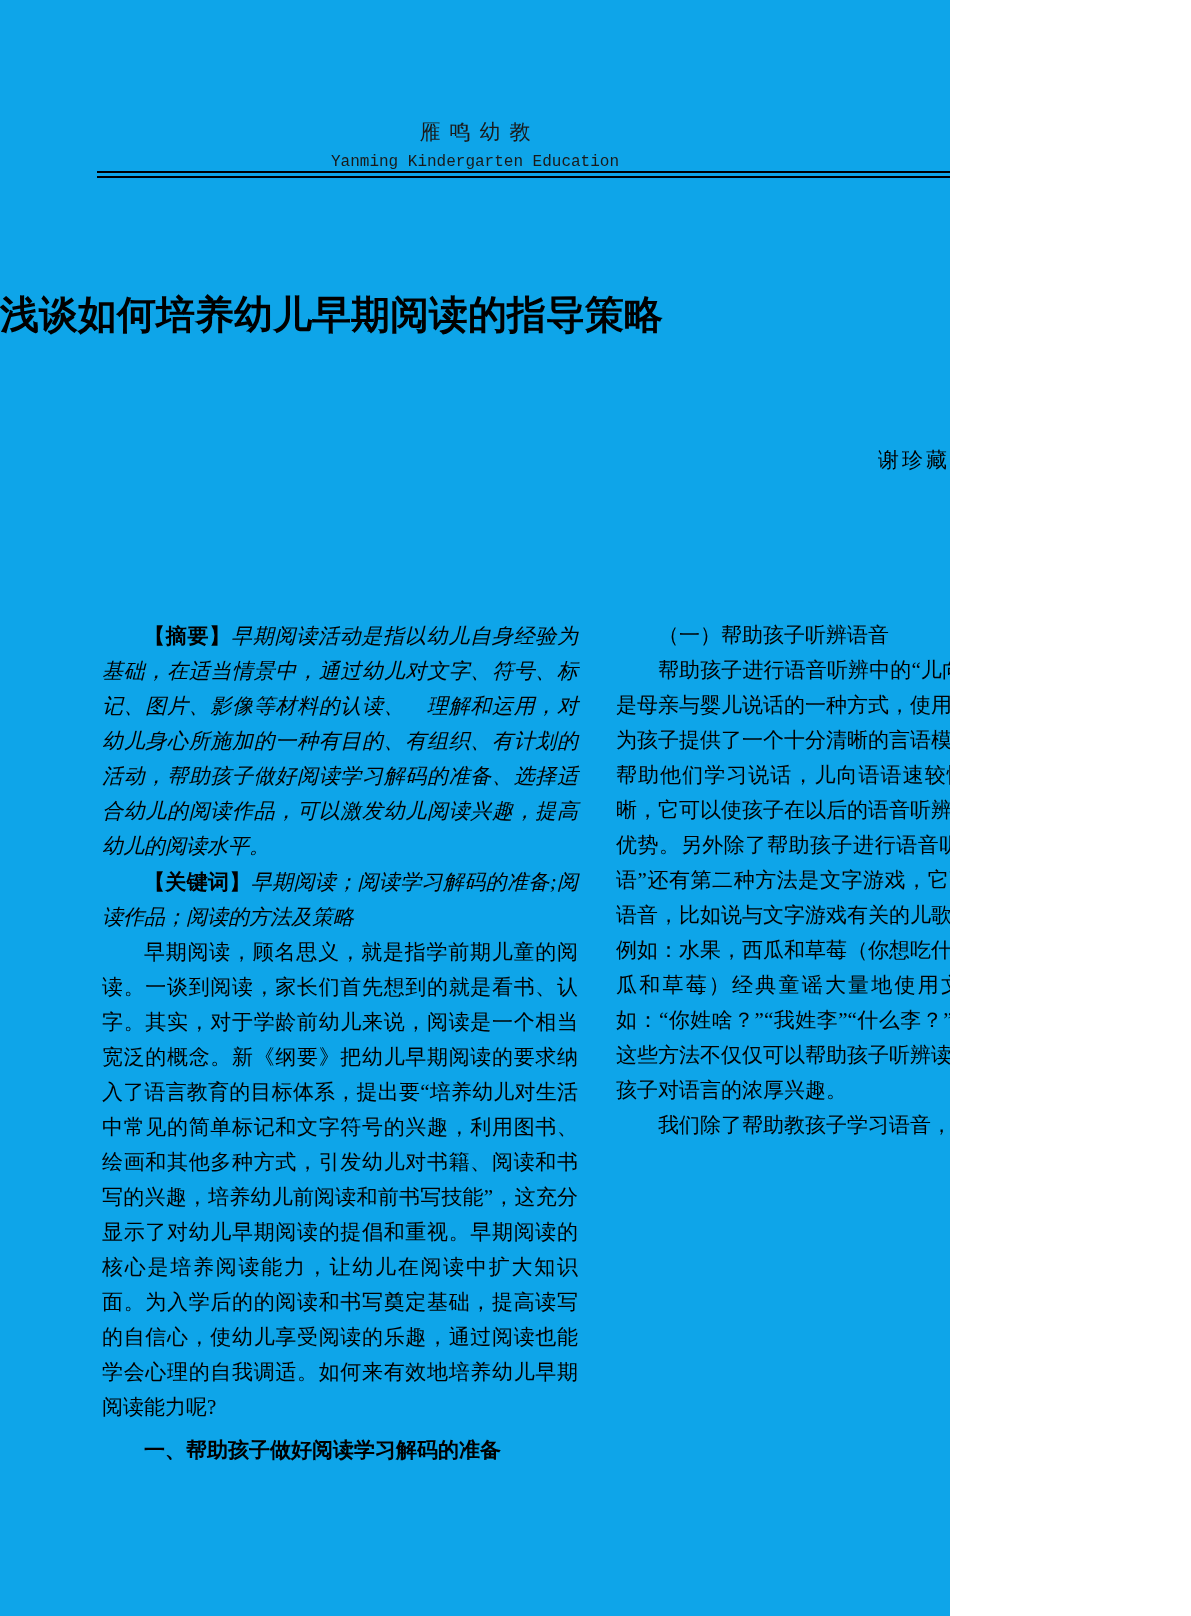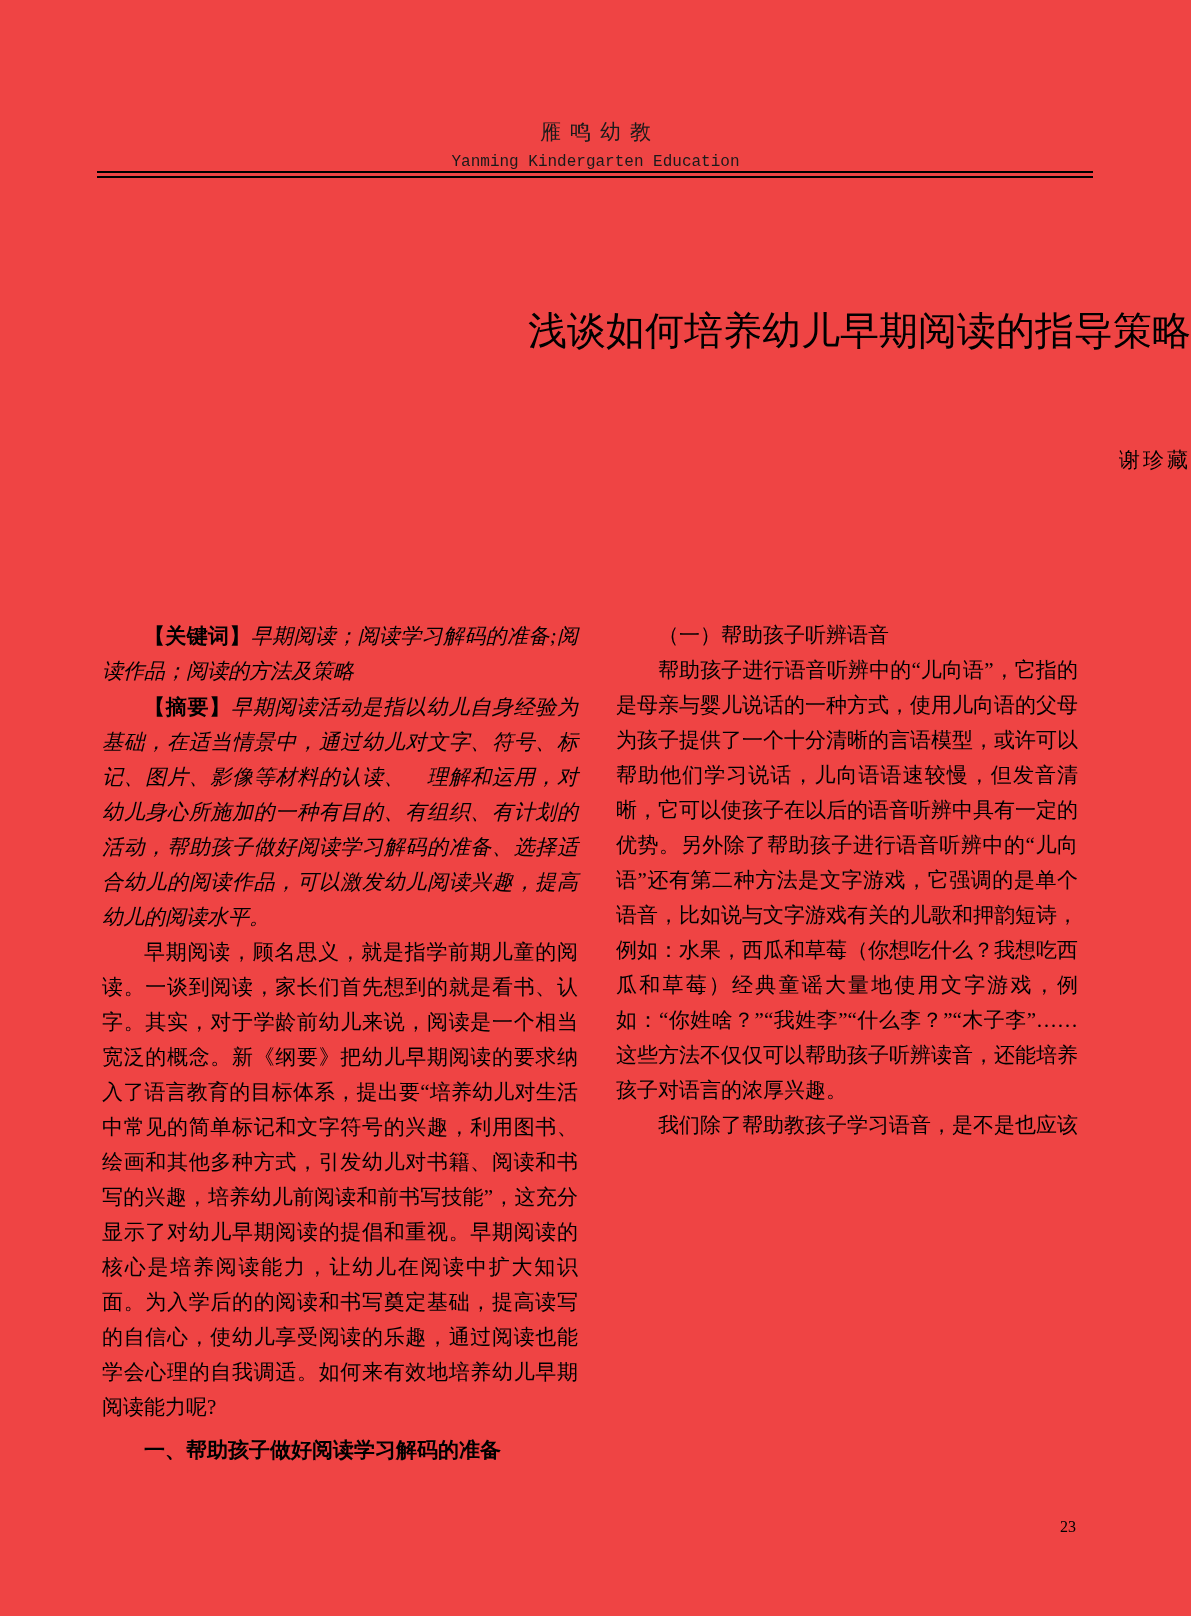--- a/index.html
+++ b/index.html
@@ -1,21 +1,21 @@
 <!DOCTYPE html>
 <html><head>
 <meta charset="utf-8">
 <style>
   * { margin: 0; padding: 0; box-sizing: border-box; }
   html, body { background: #ffffff; }
   .page {
     position: relative;
-    width: 1191px;
+    width: 950px;
     height: 1616px;
-    background: #ef4444;
+    background: #0ea5e9;
     color: #000000;
     font-family: "Liberation Serif", serif;
     overflow: hidden;
   }
   .journal-cn {
     position: absolute;
     top: 121px; left: 0; width: 100%;
     text-align: center;
     font-size: 21px;
     line-height: 23px;
@@ -35,26 +35,25 @@
   .rule-double {
     position: absolute;
     top: 171px; left: 97px;
     width: 996px; height: 7px;
     border-top: 2px solid #000000;
     border-bottom: 2px solid #000000;
   }
   .article-title {
     position: absolute;
     top: 292px; left: 0; width: 100%;
-    text-align: right;
+    text-align: left;
     font-size: 39px;
     line-height: 46px;
-    font-weight: normal;
+    font-weight: bold;
     font-family: "Liberation Serif", serif;
-    margin-top: 16px;
   }
   .article-author {
     position: absolute;
     top: 448px; left: 0; width: 100%;
     text-align: right;
     font-size: 21px;
     line-height: 24px;
     letter-spacing: 3px;
     text-indent: 3px;
   }
@@ -99,23 +98,23 @@
 
   <div class="journal-en">Yanming Kindergarten Education</div>
 
   <div class="rule-double"></div>
 
   <h1 class="article-title">浅谈如何培养幼儿早期阅读的指导策略</h1>
 
   <div class="article-author">谢珍藏</div>
 
   <section class="col col-left">
+    <p class="kai"><span class="label-bold">【摘要】</span><span>早期阅读活动是指以幼儿自身经验为基础，在适当情景中，通过幼儿对文字、符号、标记、图片、影像等材料的认读、　理解和运用，对幼儿身心所施加的一种有目的、有组织、有计划的活动，帮助孩子做好阅读学习解码的准备、选择适合幼儿的阅读作品，可以激发幼儿阅读兴趣，提高幼儿的阅读水平。</span></p>
+
     <p class="kai"><span class="label-bold">【关键词】</span><span>早期阅读；阅读学习解码的准备;阅读作品；阅读的方法及策略</span></p>
-
-    <p class="kai"><span class="label-bold">【摘要】</span><span>早期阅读活动是指以幼儿自身经验为基础，在适当情景中，通过幼儿对文字、符号、标记、图片、影像等材料的认读、　理解和运用，对幼儿身心所施加的一种有目的、有组织、有计划的活动，帮助孩子做好阅读学习解码的准备、选择适合幼儿的阅读作品，可以激发幼儿阅读兴趣，提高幼儿的阅读水平。</span></p>
 
     <p class="intro-para">早期阅读，顾名思义，就是指学前期儿童的阅读。一谈到阅读，家长们首先想到的就是看书、认字。其实，对于学龄前幼儿来说，阅读是一个相当宽泛的概念。新《纲要》把幼儿早期阅读的要求纳入了语言教育的目标体系，提出要“培养幼儿对生活中常见的简单标记和文字符号的兴趣，利用图书、绘画和其他多种方式，引发幼儿对书籍、阅读和书写的兴趣，培养幼儿前阅读和前书写技能”，这充分显示了对幼儿早期阅读的提倡和重视。早期阅读的核心是培养阅读能力，让幼儿在阅读中扩大知识面。为入学后的的阅读和书写奠定基础，提高读写的自信心，使幼儿享受阅读的乐趣，通过阅读也能学会心理的自我调适。如何来有效地培养幼儿早期阅读能力呢?</p>
 
     <p class="section-heading">一、帮助孩子做好阅读学习解码的准备</p>
   </section>
 
   <section class="col col-right">
 
     <p class="subheading">（一）帮助孩子听辨语音</p>
 

